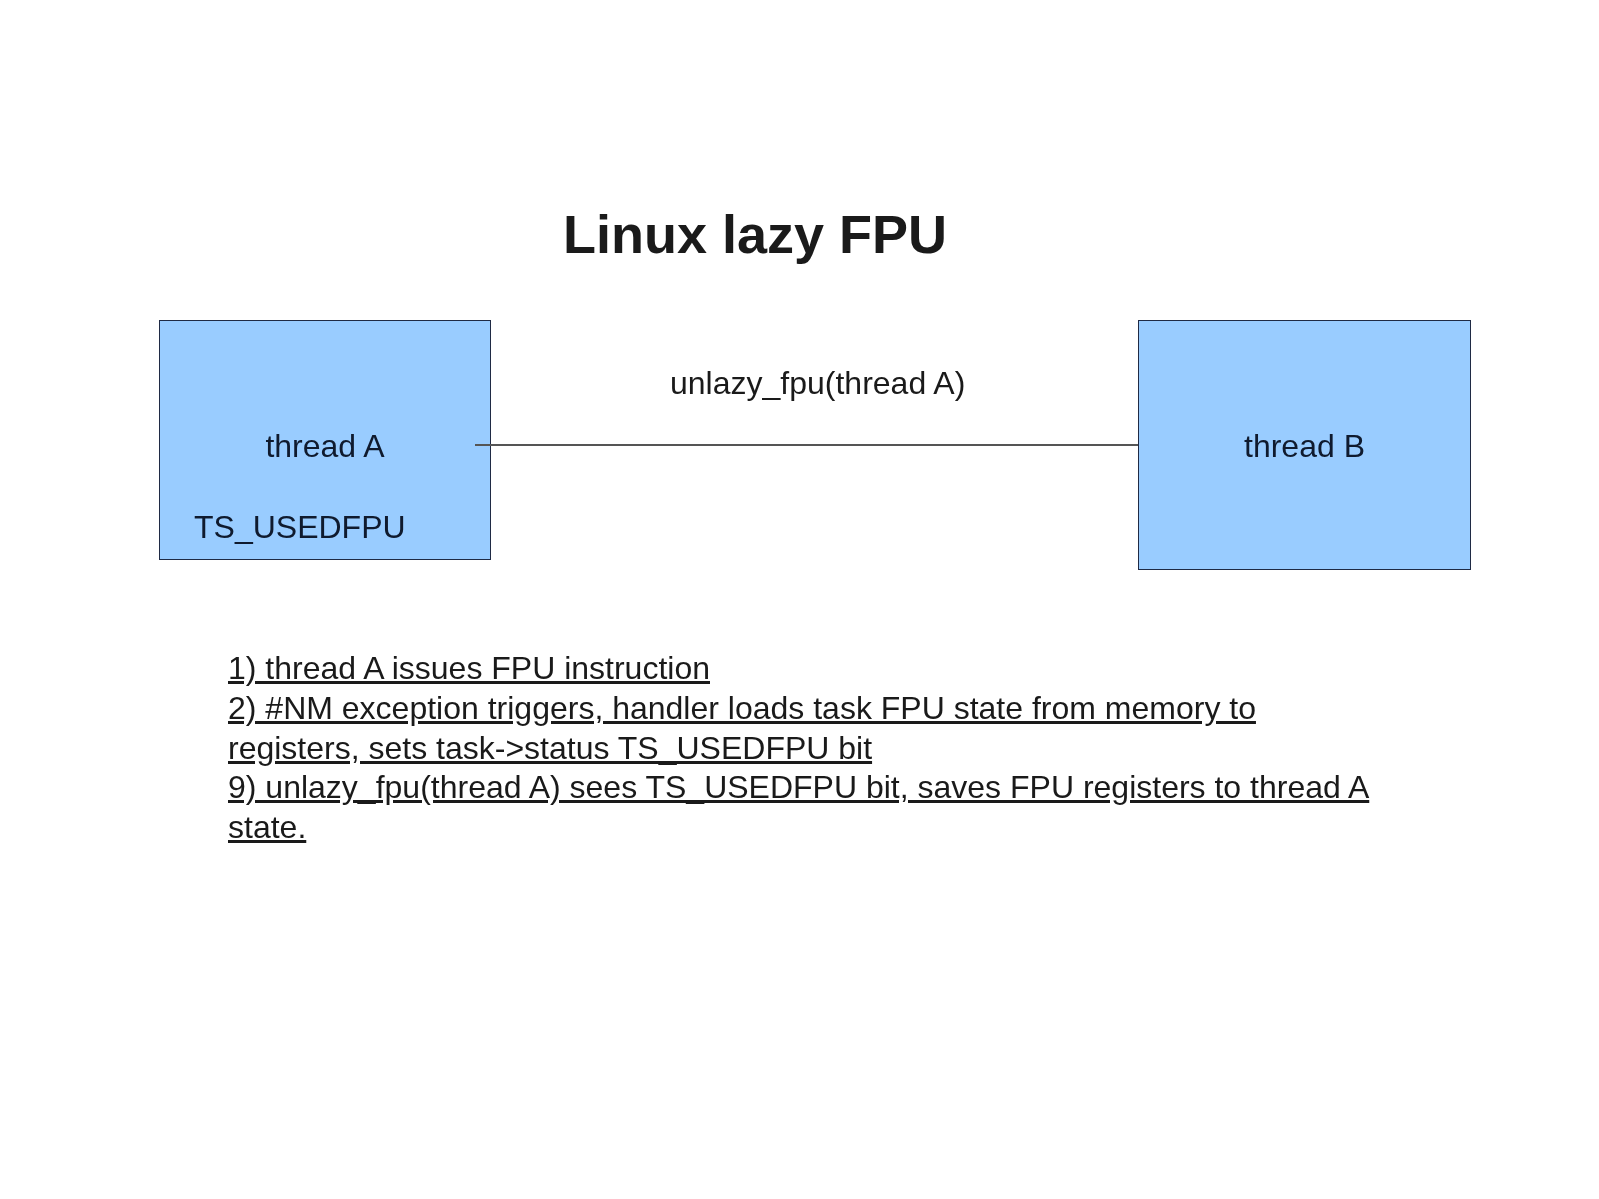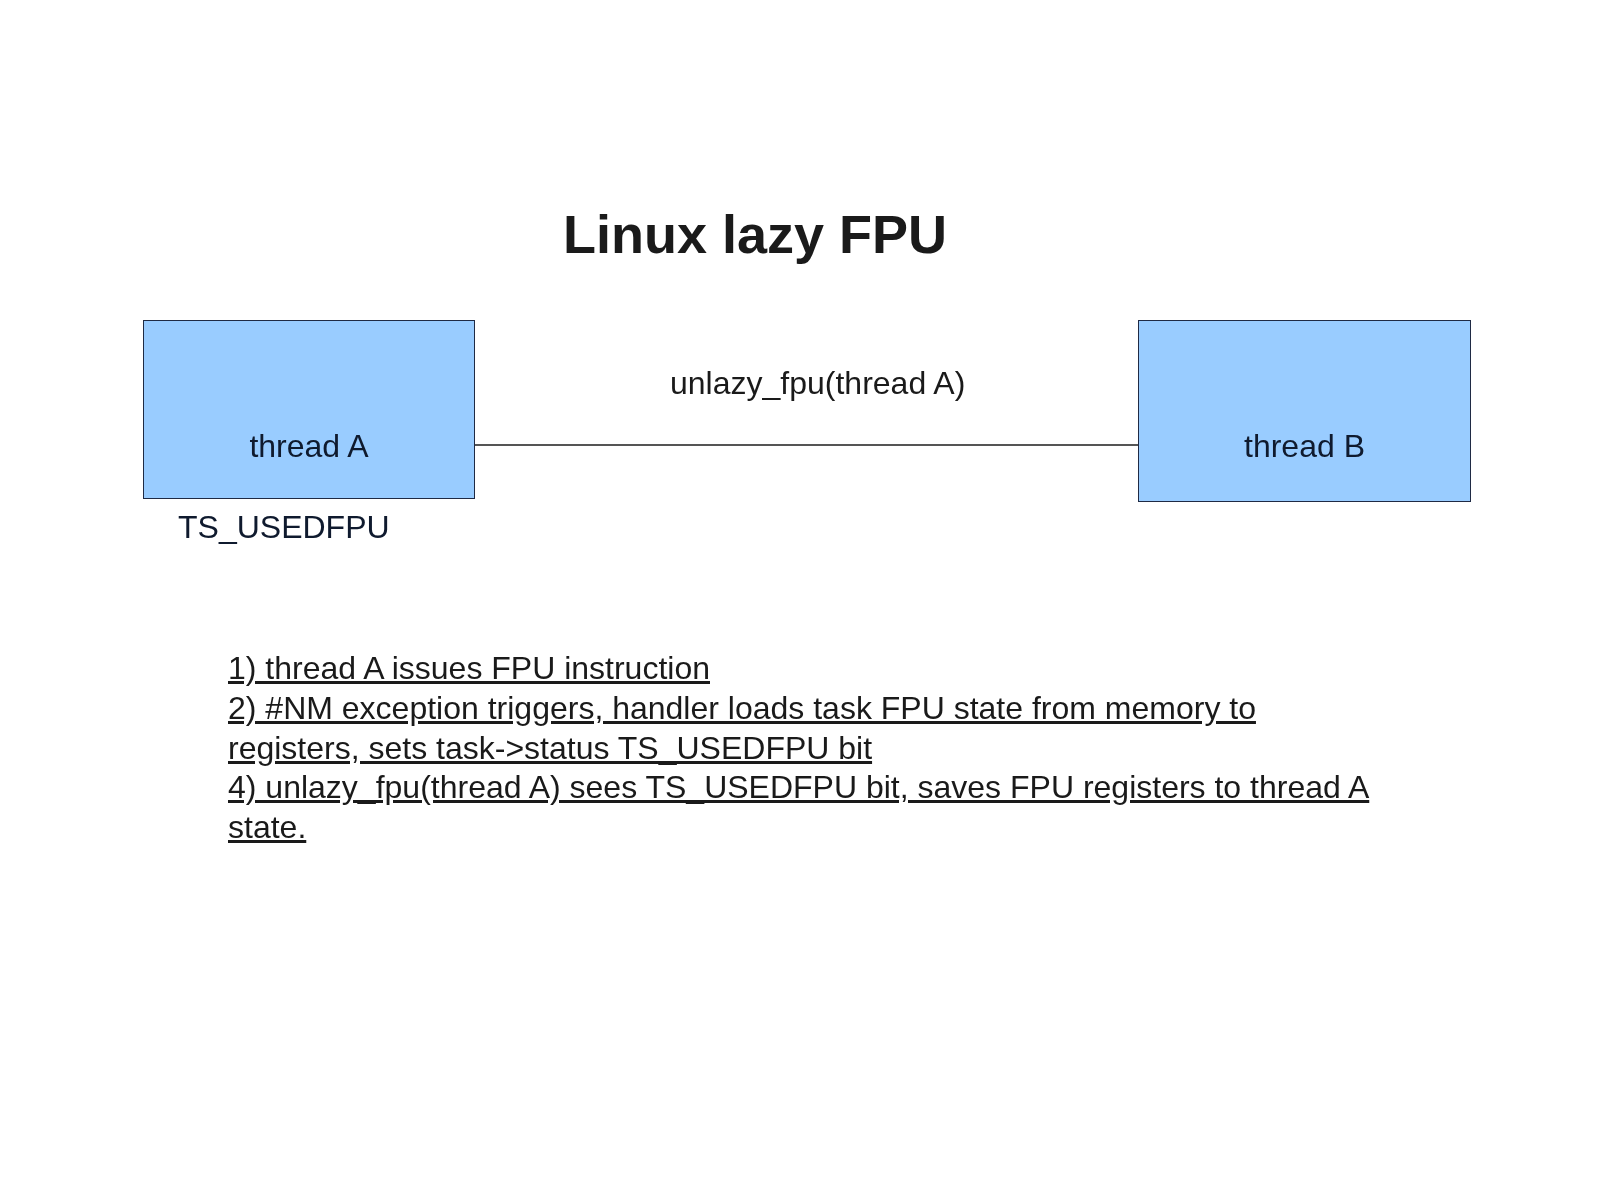--- a/index.html
+++ b/index.html
@@ -26,22 +26,22 @@
       line-height: 62px;
       color: #1a1a1a;
       margin-top: 15px;
     }
     .box {
       position: absolute;
       background: #99ccff;
       border: 1px solid #1f2a44;
       box-sizing: border-box;
     }
-    .box-a { left: 143px; top: 320px; width: 332px; height: 179px; }
-    .box-b { left: 1138px; top: 320px; width: 333px; height: 182px; }
+    .box-a { left: 159px; top: 320px; width: 332px; height: 240px; }
+    .box-b { left: 1138px; top: 320px; width: 333px; height: 250px; }
     .box-label {
       position: absolute;
       left: 0;
       right: 0;
       text-align: center;
       font-size: 32px;
       line-height: 36px;
       color: #0f1a2e;
     }
     .box-a .label-main { top: 107px; }
@@ -94,16 +94,16 @@
   <div class="connector"></div>
   <div class="connector-label">unlazy_fpu(thread A)</div>
 
   <div class="box box-b" style="background: rgb(153, 204, 255); border-color: rgb(31, 42, 68);">
     <div class="box-label label-main">thread B</div>
   </div>
 
   <div class="steps">
     <span class="step">1) thread A issues FPU instruction</span>
     <span class="step">2) #NM exception triggers, handler loads task FPU state from memory to registers, sets task-&gt;status TS_USEDFPU bit</span>
-    <span class="step">4) unlazy_fpu(thread A) sees TS_USEDFPU bit, saves FPU registers to thread A state.</span>
+    <span class="step">9) unlazy_fpu(thread A) sees TS_USEDFPU bit, saves FPU registers to thread A state.</span>
   </div>
 
 </div>
 
 </body></html>

